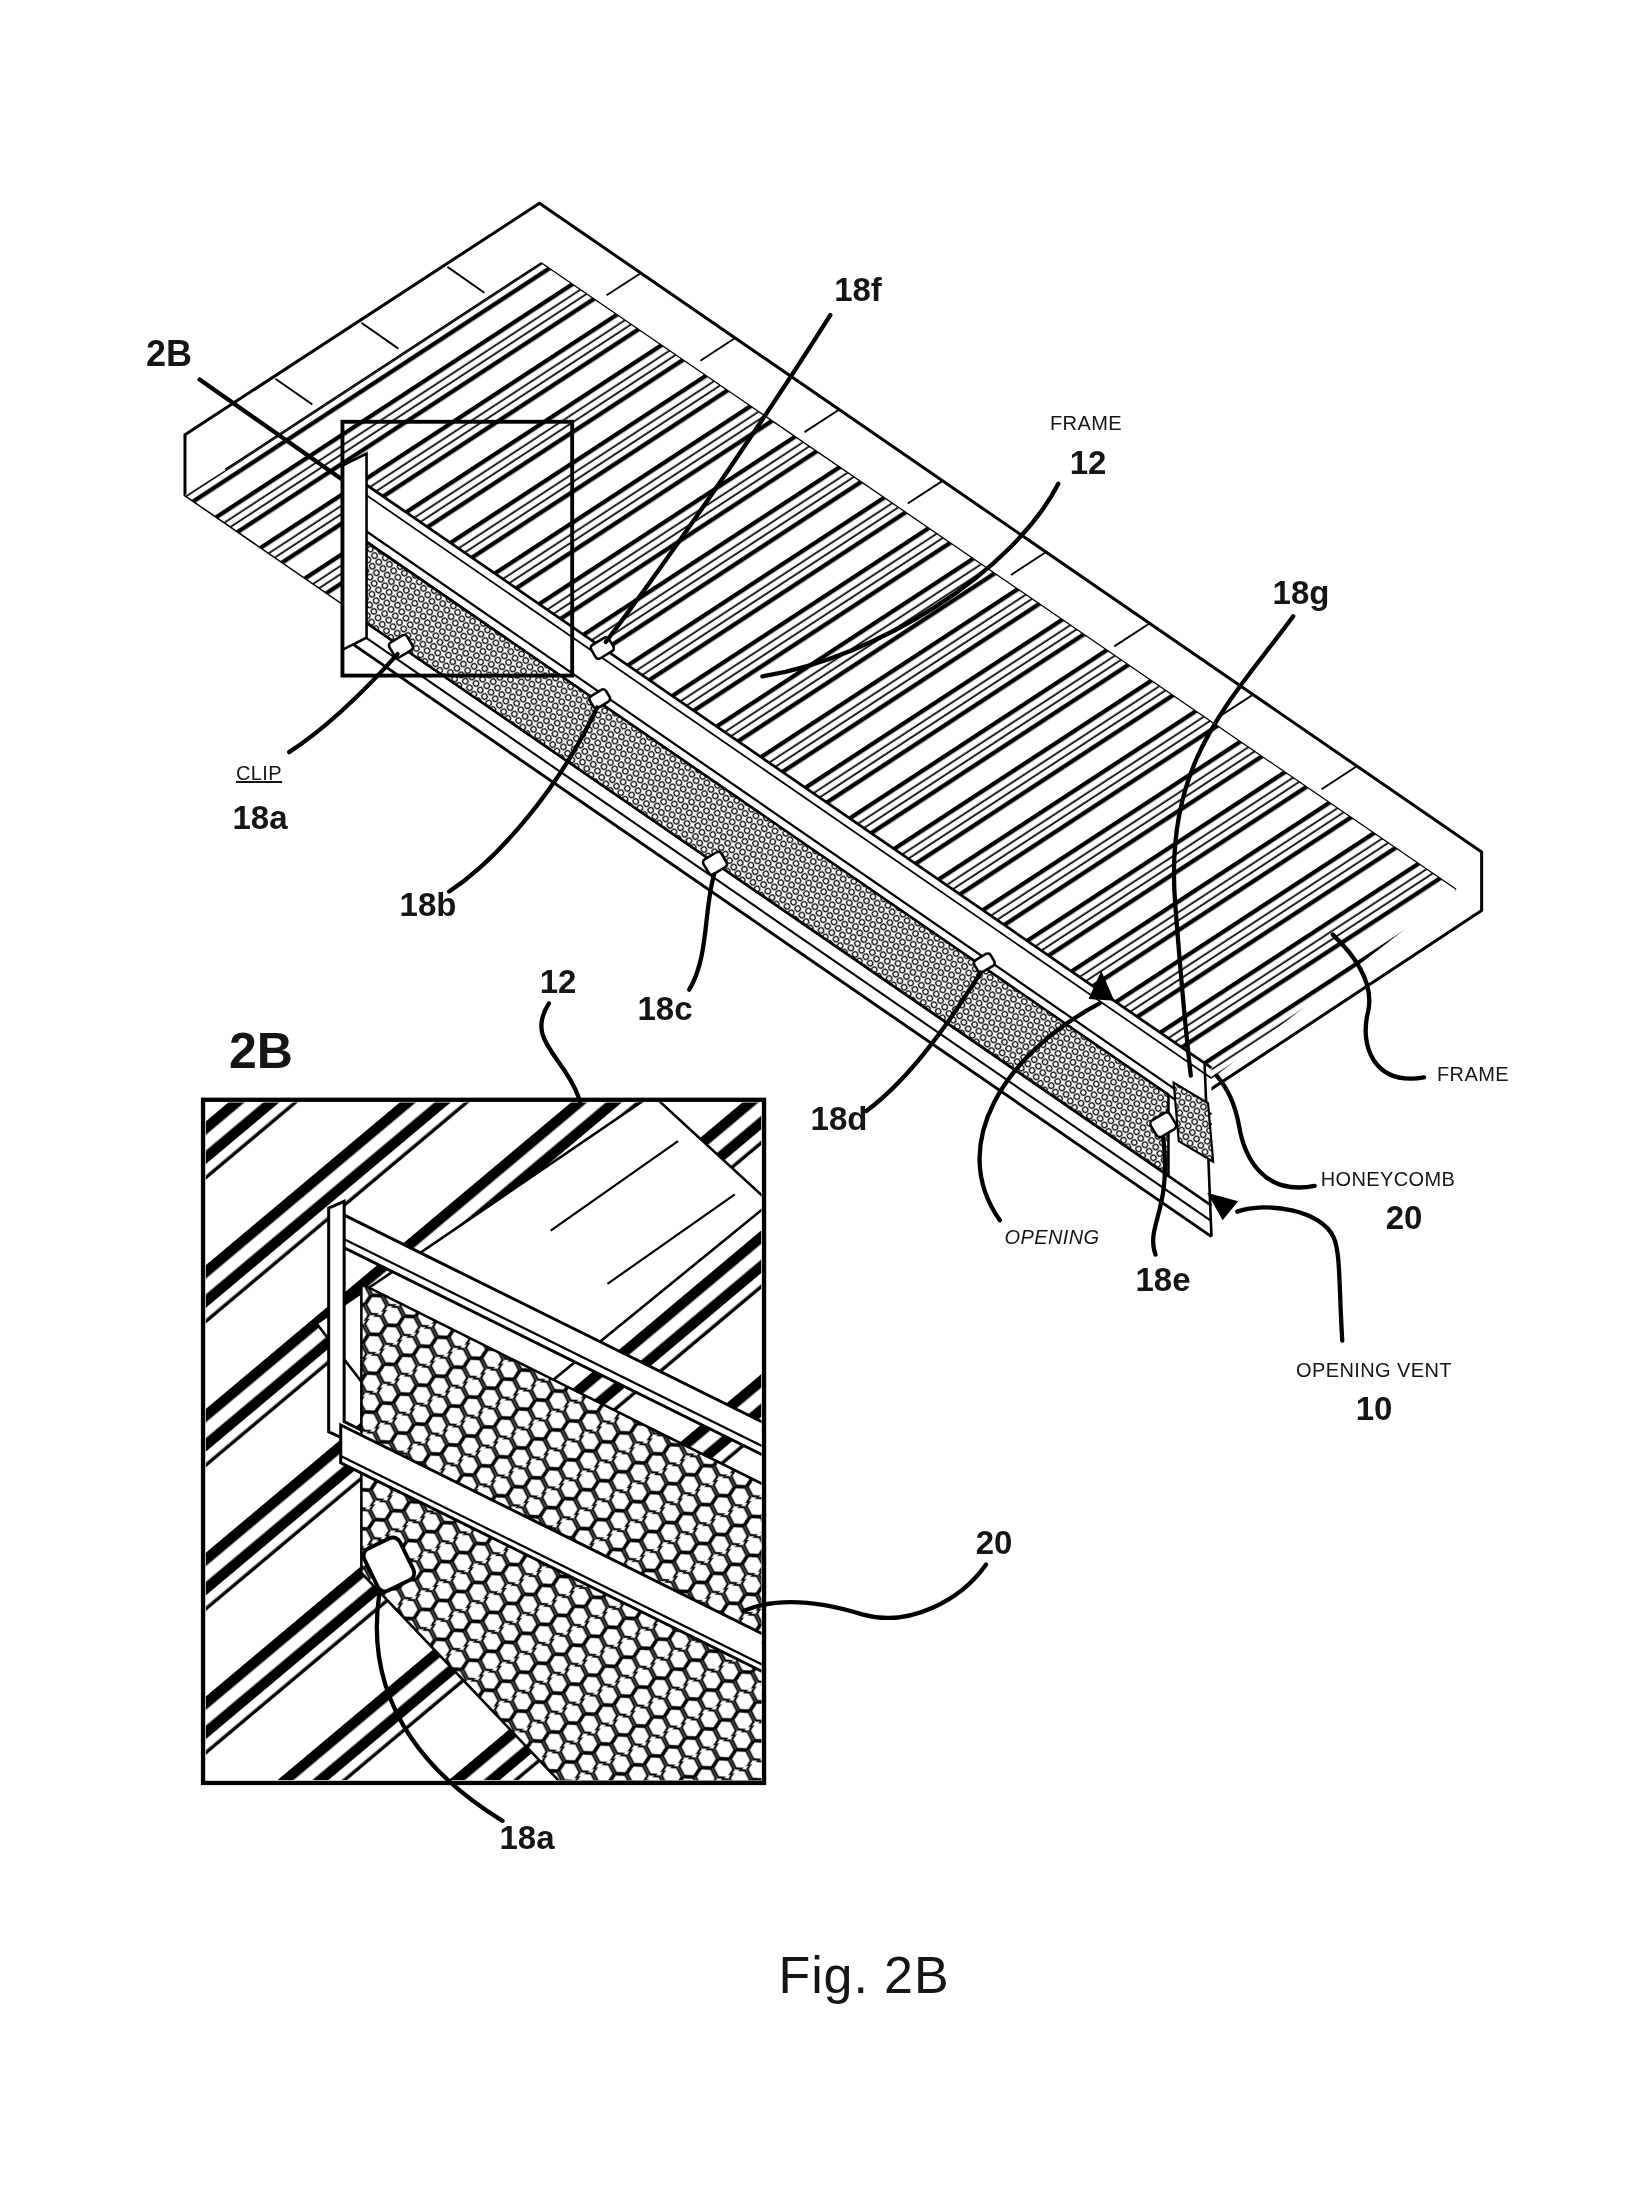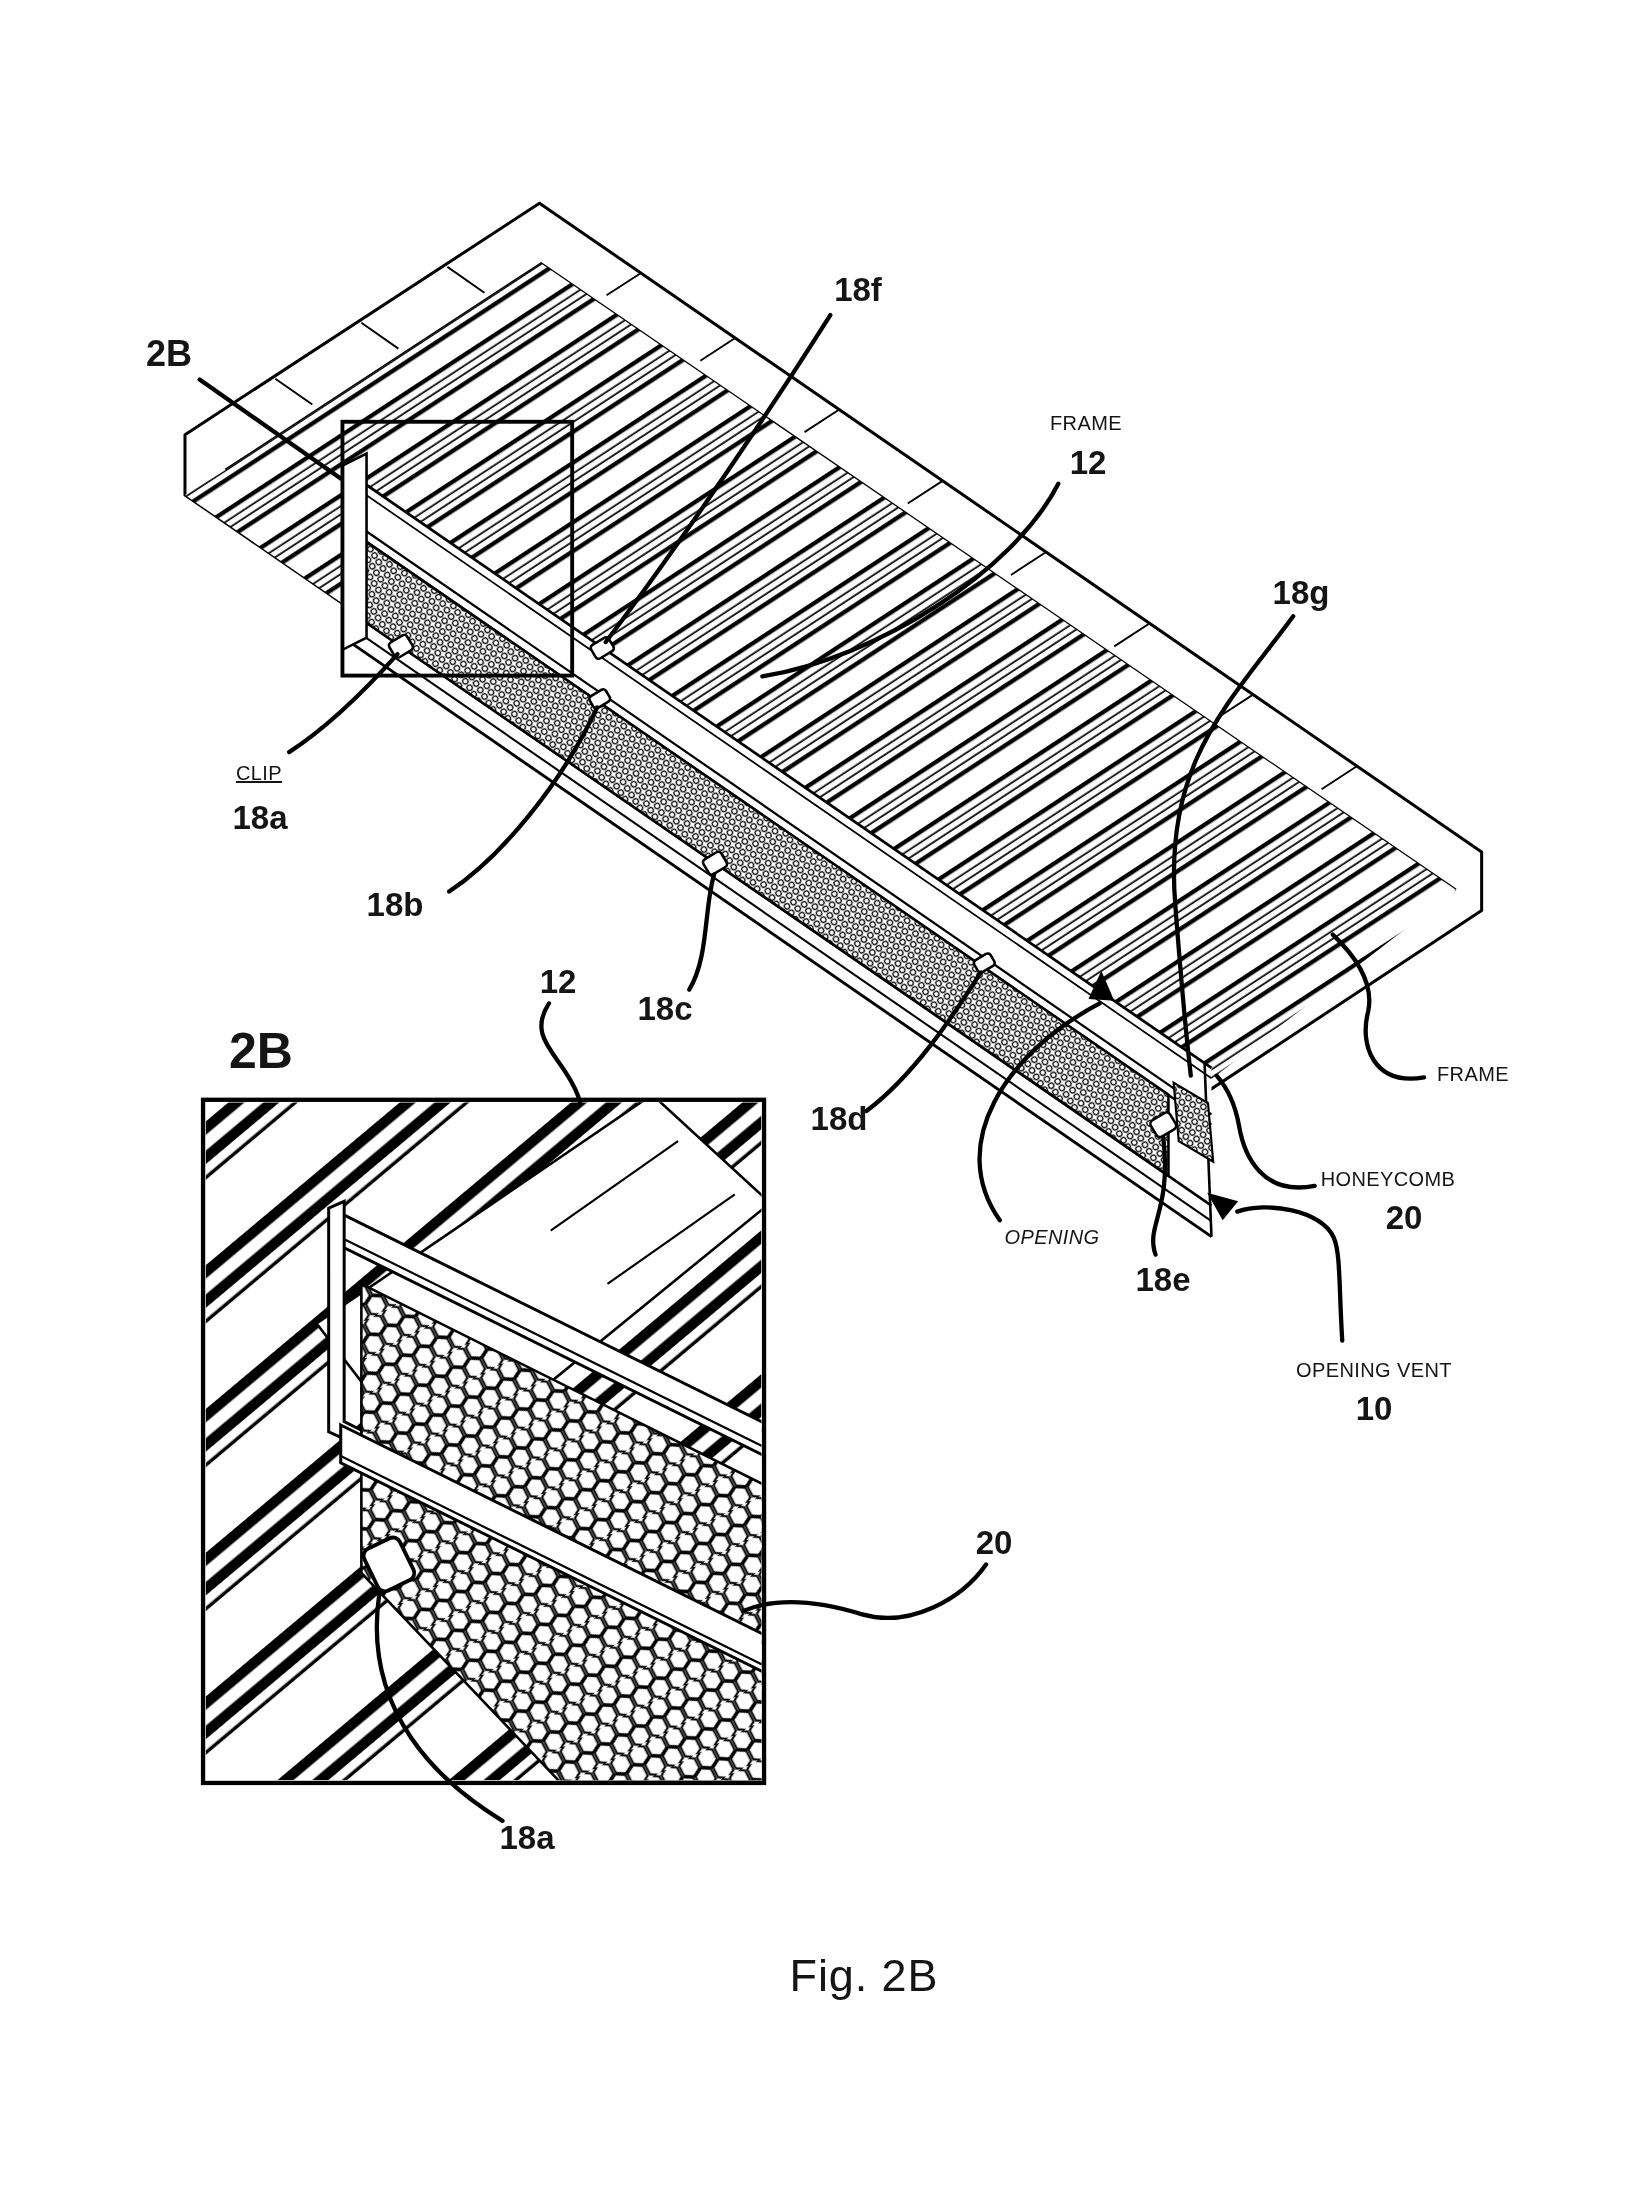--- a/index.html
+++ b/index.html
@@ -5,21 +5,21 @@
   html,body{margin:0;padding:0;background:#ffffff;}
   .page{position:relative;width:1652px;height:2203px;background:#fff;overflow:hidden;
         font-family:"Liberation Sans", sans-serif;color:#111;}
   .page svg{position:absolute;left:0;top:0;}
   .lbl{position:absolute;transform:translate(-50%,-50%);white-space:nowrap;color:#151515;
        text-align:center;line-height:1;}
   .w{font-size:20px;font-weight:400;letter-spacing:0.4px;}
   .n{font-size:33px;font-weight:700;}
   .marker{font-size:36px;font-weight:700;}
   .marker-big{font-size:50px;font-weight:700;}
-  .caption{font-size:45px;font-weight:400;letter-spacing:0.9px;}
+  .caption{font-size:52px;font-weight:400;letter-spacing:0.9px;}
 </style>
 </head>
 <body>
 
 <div class="page">
 
   <svg width="1652" height="2203" viewBox="0 0 1920 2560">
     <defs>
 
       <pattern id="battens" width="120" height="58" patternUnits="userSpaceOnUse" patternTransform="rotate(-33.2)">
@@ -174,21 +174,21 @@
     </g>
   </svg>
 
   <div class="lbl marker" style="left:169px;top:354px;">2B</div>
   <div class="lbl n" style="left:858px;top:289px;">18f</div>
   <div class="lbl w" style="left:1086px;top:423px;">FRAME</div>
   <div class="lbl n" style="left:1088px;top:462px;">12</div>
   <div class="lbl n" style="left:1301px;top:592px;">18g</div>
   <div class="lbl w" style="left:259px;top:773px;text-decoration:underline;">CLIP</div>
   <div class="lbl n" style="left:260px;top:817px;">18a</div>
-  <div class="lbl n" style="left:395px;top:904px;">18b</div>
+  <div class="lbl n" style="left:428px;top:904px;">18b</div>
   <div class="lbl n" style="left:558px;top:981px;">12</div>
   <div class="lbl n" style="left:665px;top:1008px;">18c</div>
   <div class="lbl n" style="left:839px;top:1118px;">18d</div>
   <div class="lbl w" style="left:1052px;top:1237px;font-style:italic;">OPENING</div>
   <div class="lbl n" style="left:1163px;top:1279px;">18e</div>
   <div class="lbl w" style="left:1473px;top:1074px;">FRAME</div>
   <div class="lbl w" style="left:1388px;top:1179px;">HONEYCOMB</div>
   <div class="lbl n" style="left:1404px;top:1217px;">20</div>
   <div class="lbl w" style="left:1374px;top:1370px;">OPENING VENT</div>
   <div class="lbl n" style="left:1374px;top:1408px;">10</div>

